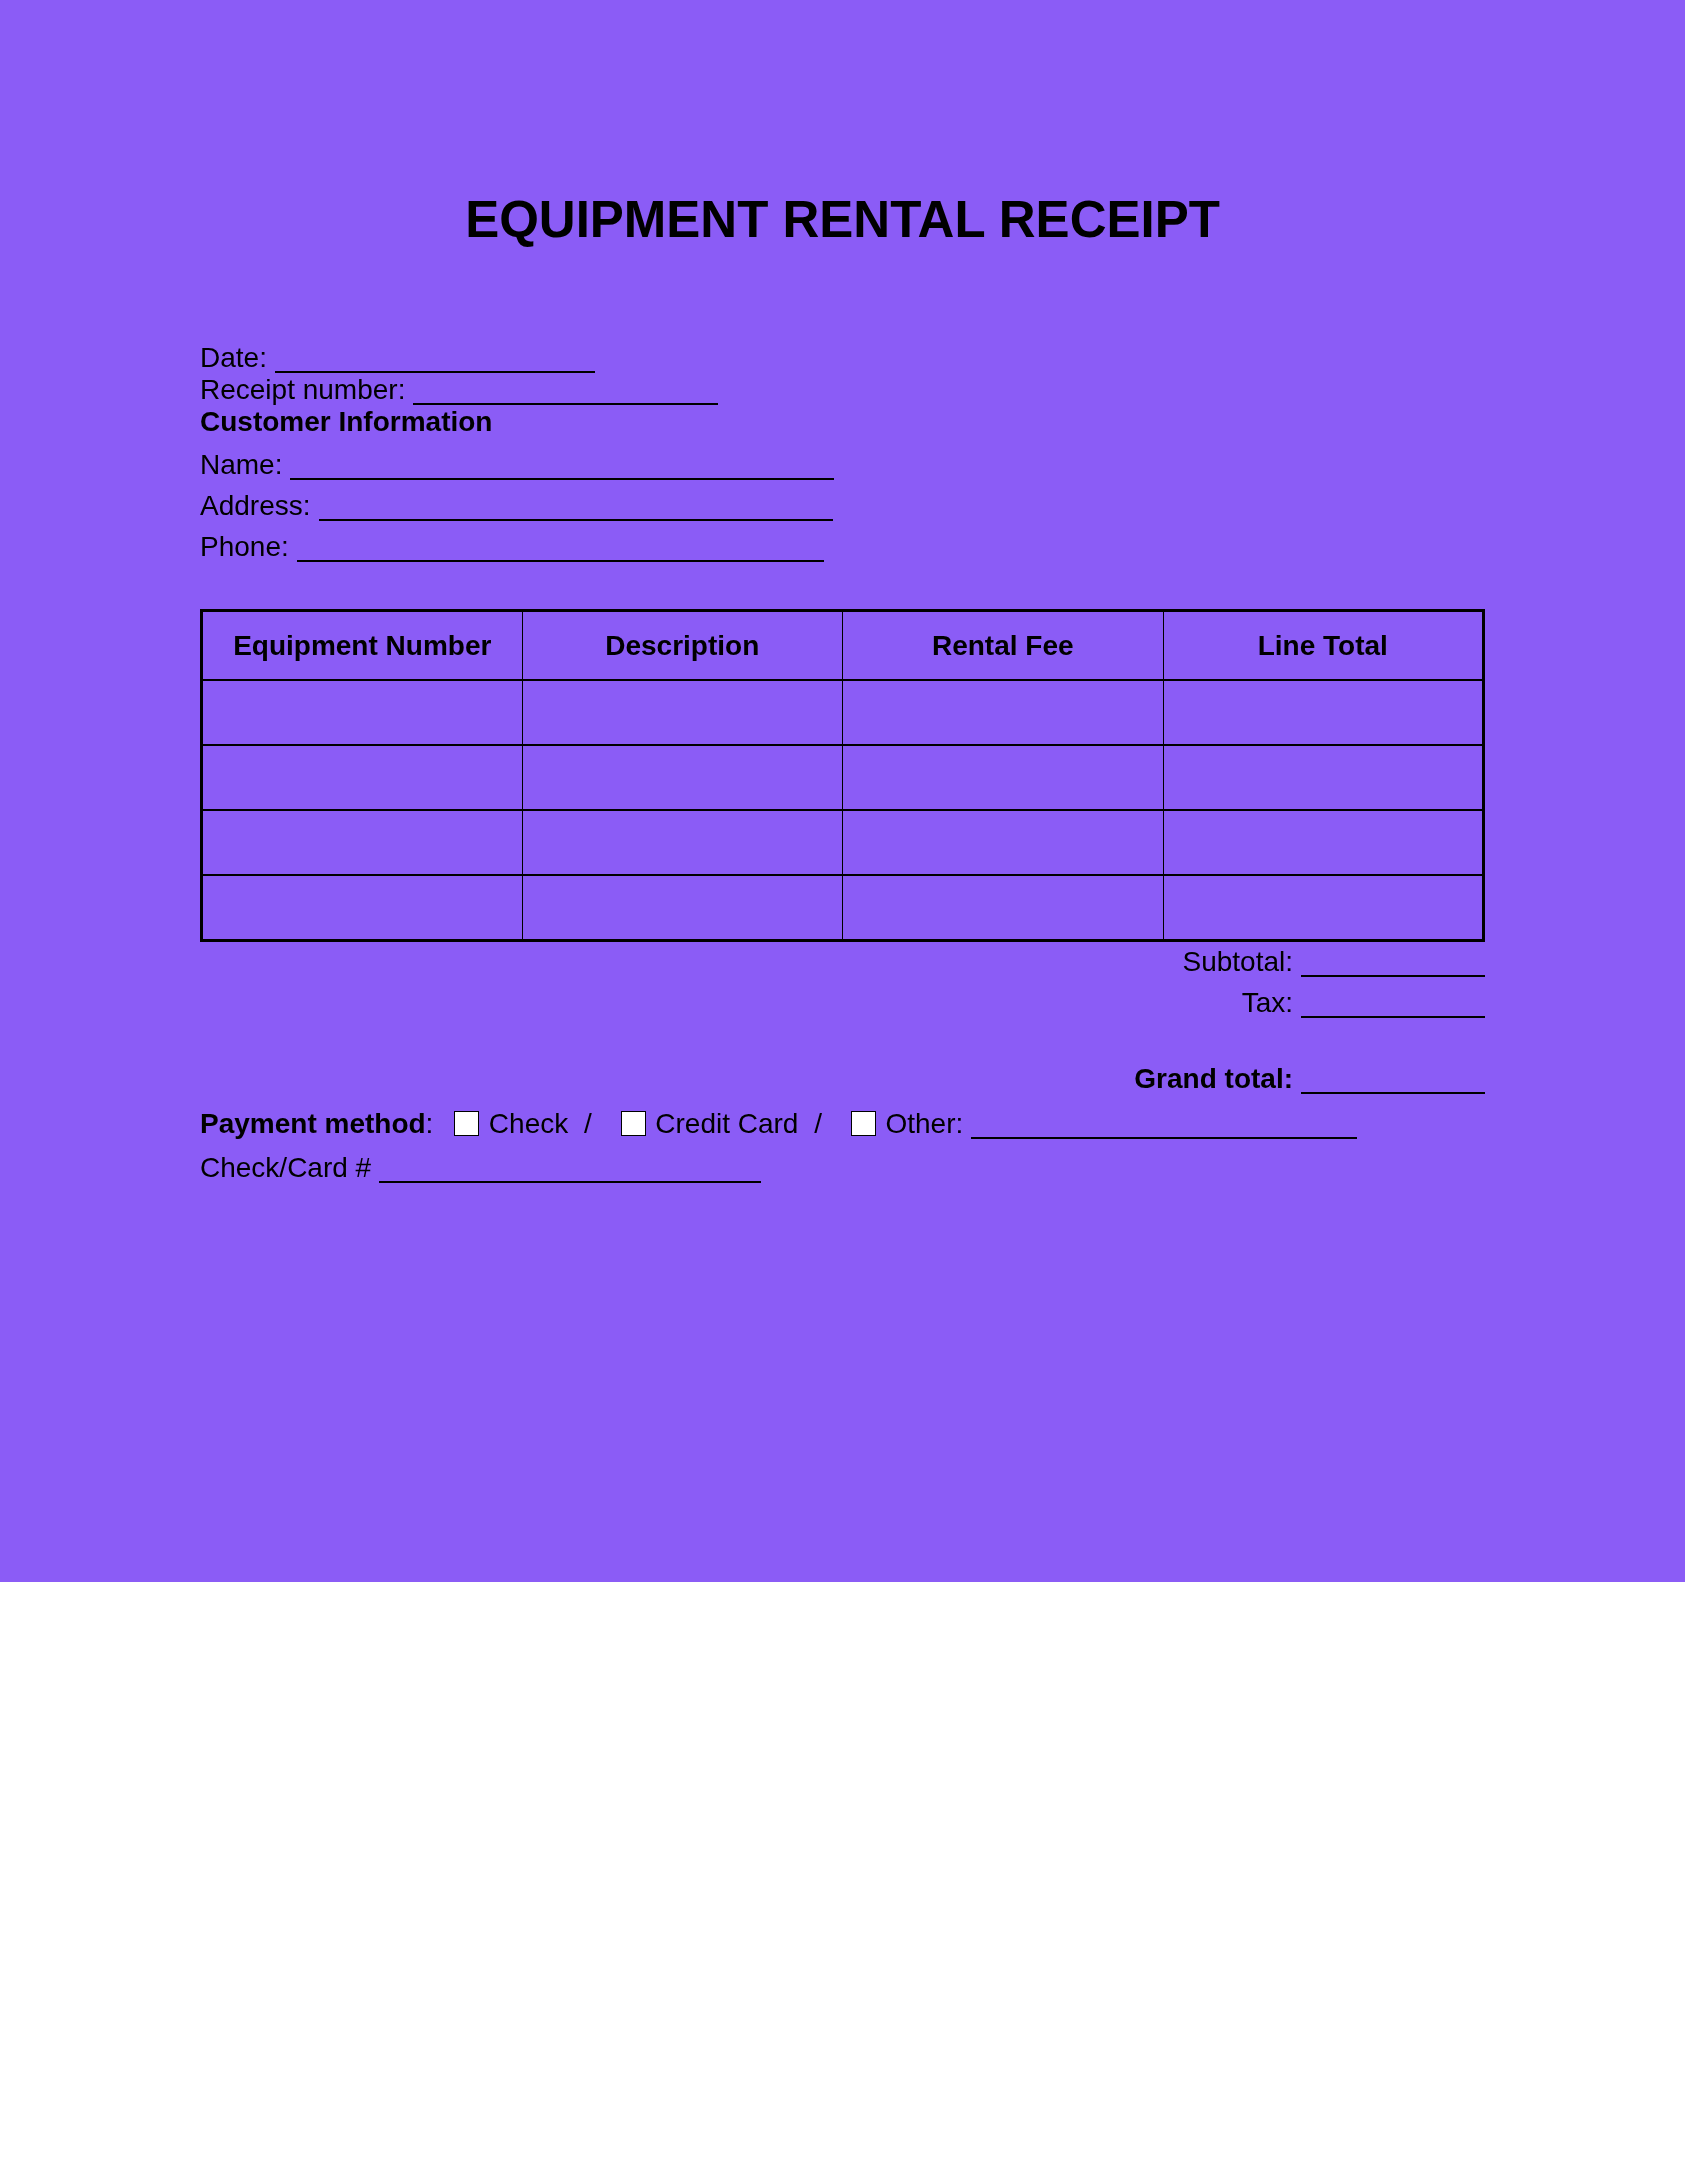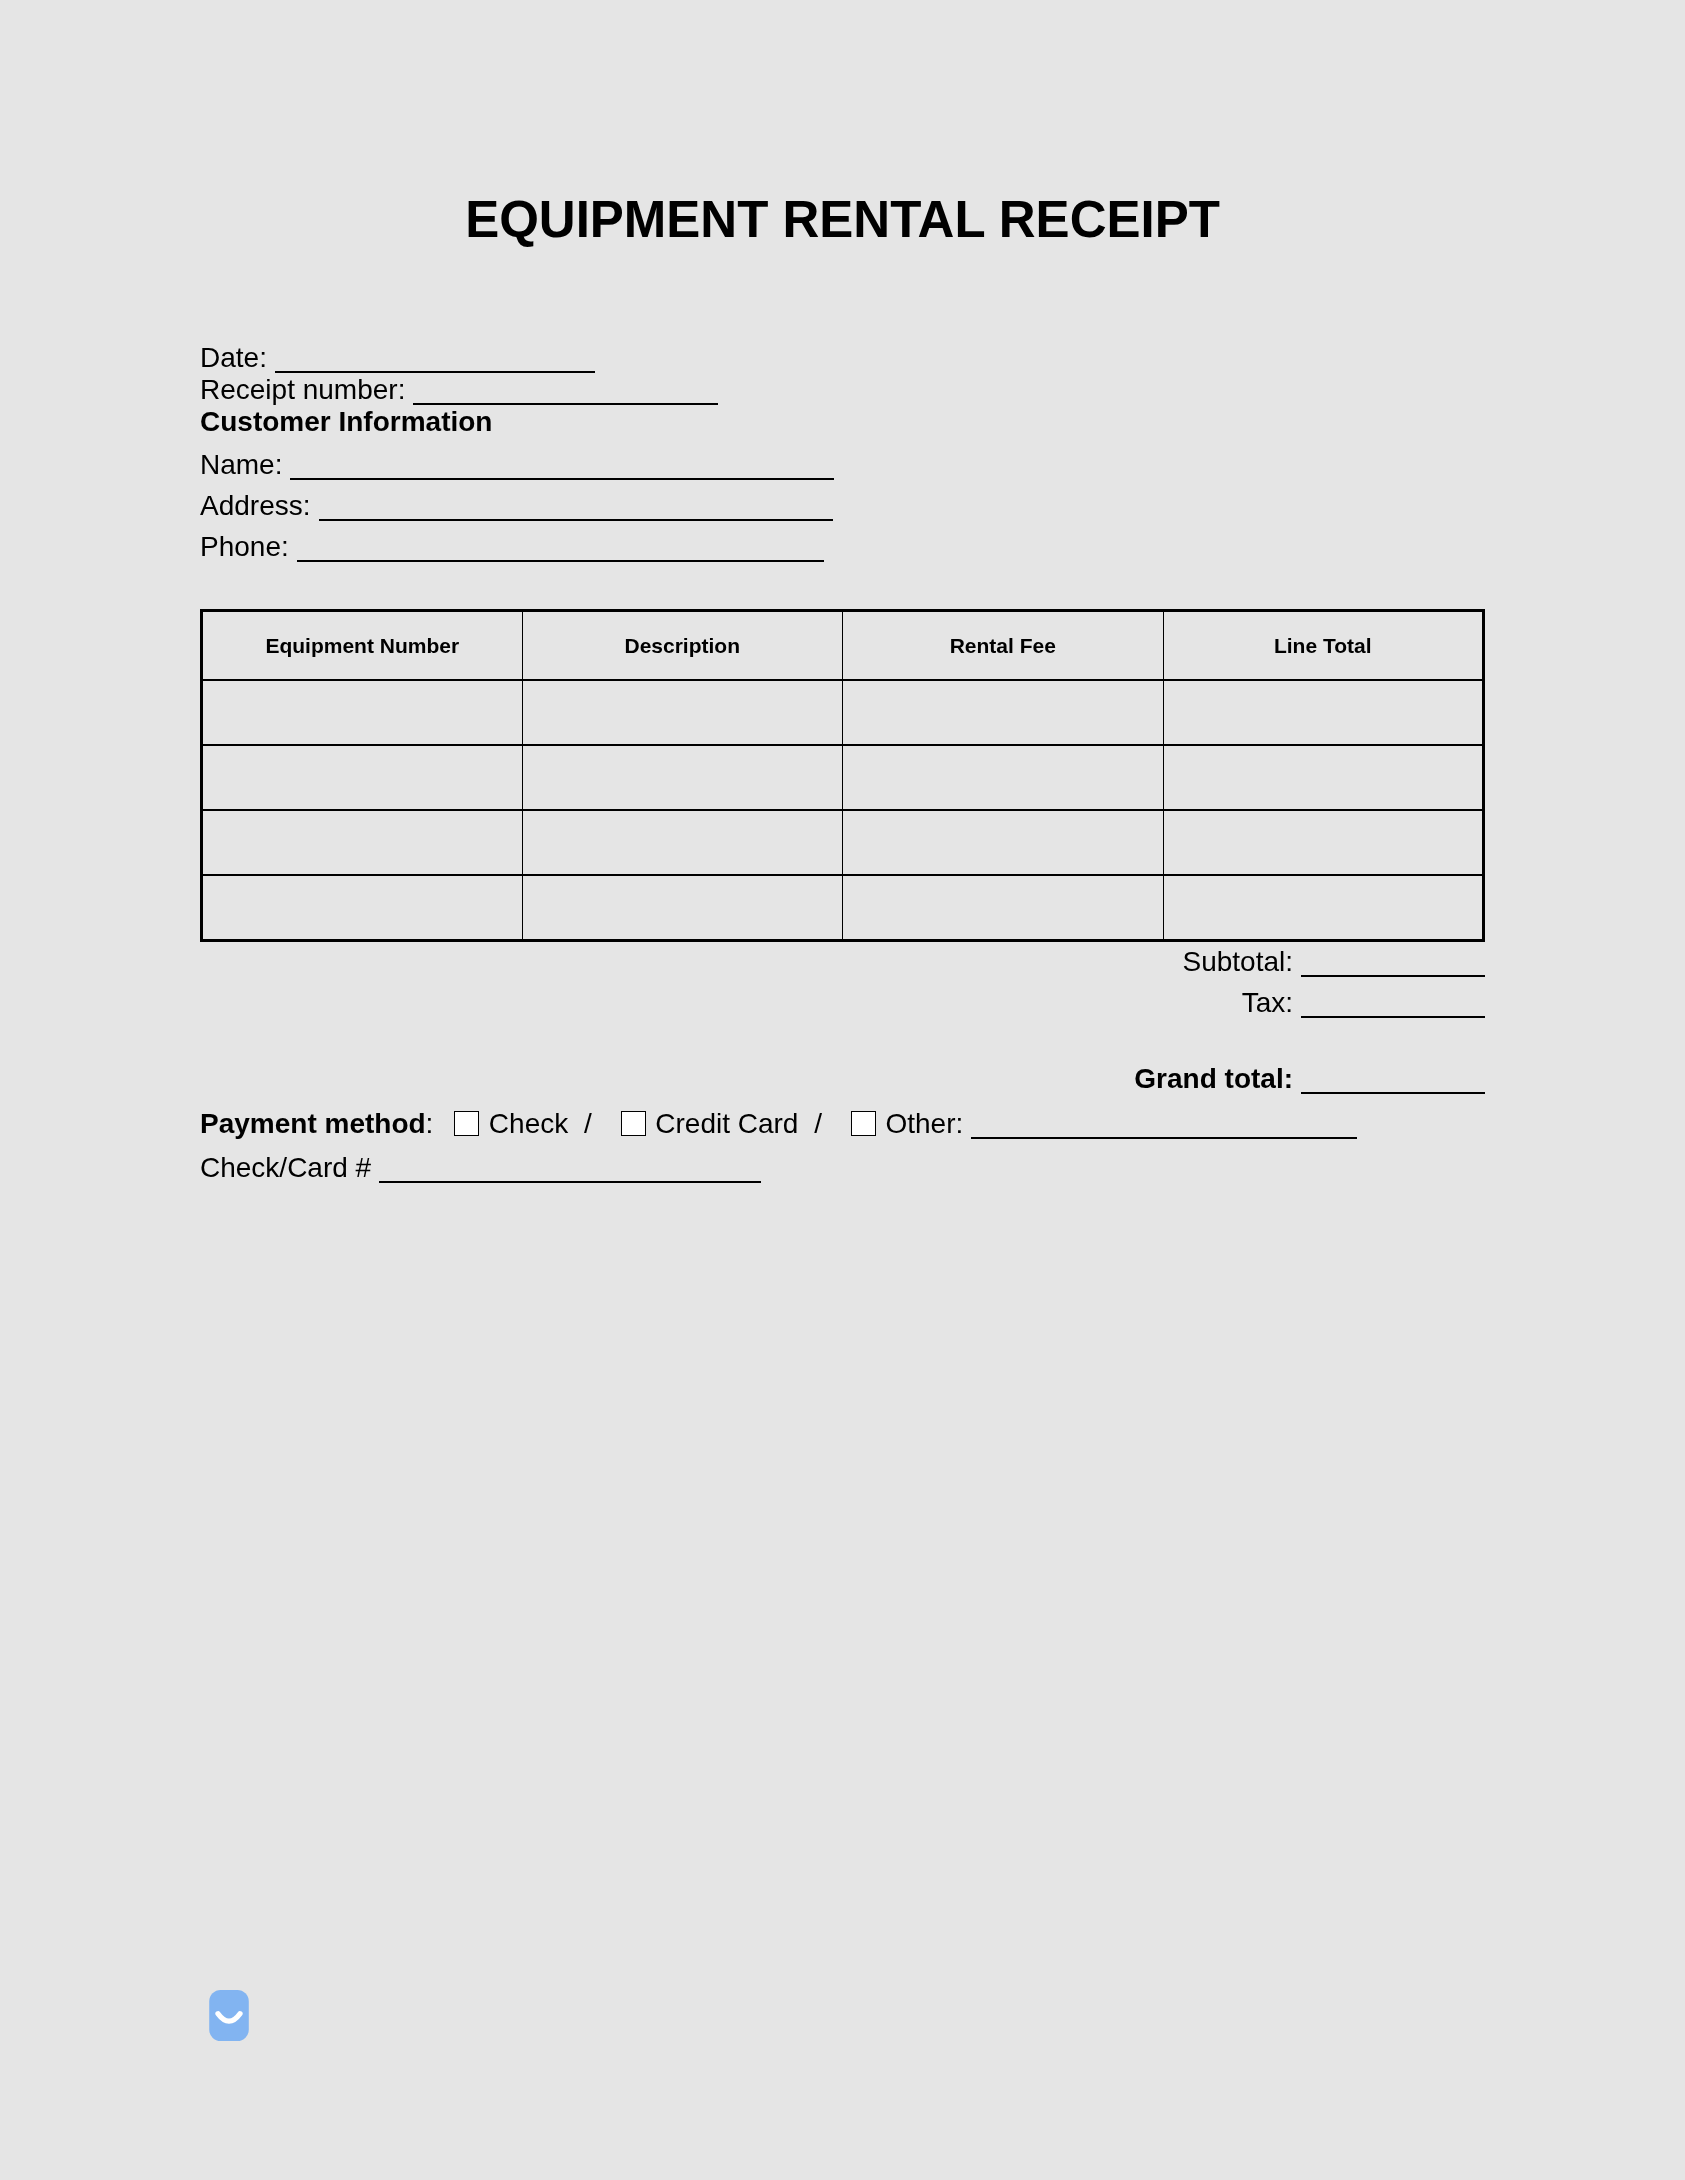--- a/index.html
+++ b/index.html
@@ -3,22 +3,22 @@
 <meta charset="utf-8">
 <style>
   html, body {
     margin: 0;
     padding: 0;
     background: #ffffff;
   }
   .page {
     position: relative;
     width: 1685px;
-    height: 2180px;
-    background: #e5e5e5;
+    height: 1582px;
+    background: #8b5cf6;
     color: #000000;
     font-family: "Liberation Sans", "DejaVu Sans", sans-serif;
     font-size: 28px;
     overflow: hidden;
   }
   .doc-title {
     position: absolute;
     top: 190px;
     left: 0;
     width: 100%;
@@ -65,21 +65,21 @@
     width: 1285px;
     border-collapse: collapse;
     table-layout: fixed;
     border: 3.5px solid #000;
   }
   table.items th {
     height: 65px;
     border: 1.8px solid #000;
     border-bottom: 2.6px solid #000;
     font-weight: 700;
-    font-size: 21px;
+    font-size: 28px;
     text-align: center;
     vertical-align: middle;
   }
   table.items td {
     height: 61px;
     border: 1.8px solid #000;
     border-top: 2.6px solid #000;
   }
   .totals-row {
     position: absolute;

